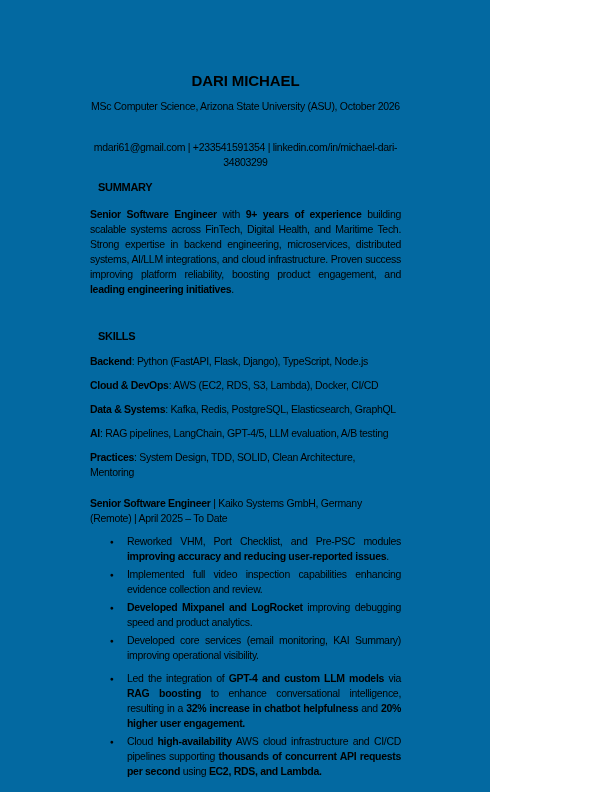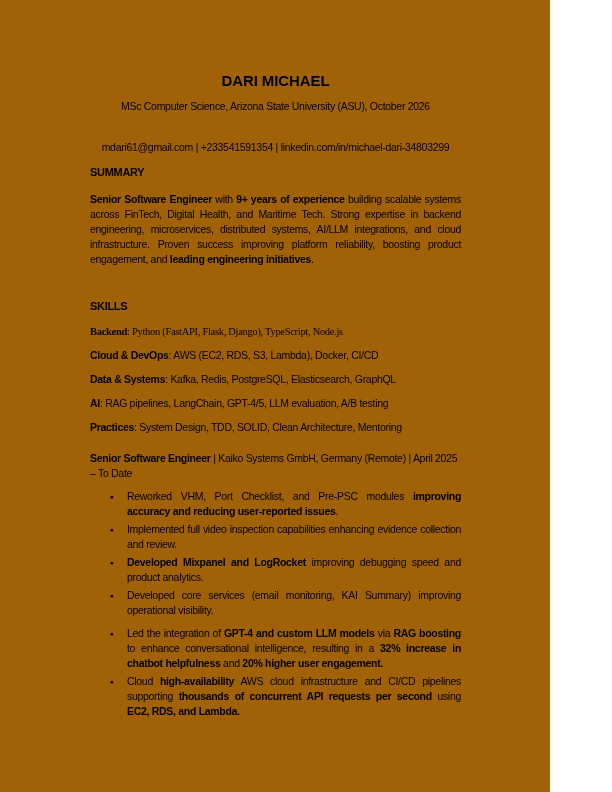--- a/index.html
+++ b/index.html
@@ -2,24 +2,24 @@
 <html><head>
 <meta charset="utf-8">
 <style>
   html, body {
     margin: 0;
     padding: 0;
     background: #ffffff;
   }
   .page {
     position: relative;
-    width: 550px;
+    width: 490px;
     height: 792px;
     box-sizing: border-box;
-    background: #a16207;
+    background: #0369a1;
     color: #000000;
     font-family: "Liberation Sans", sans-serif;
     font-size: 10.5px;
     letter-spacing: -0.3px;
     line-height: 15px;
     padding: 71px 89px 30px 90px;
     overflow: hidden;
   }
   .name {
     font-size: 15px;
@@ -28,27 +28,27 @@
     text-align: center;
     margin: 0;
     letter-spacing: -0.1px;
   }
   .center { text-align: center; margin: 9px 0 0; }
   .contact { margin-top: 26px; }
   .h2 {
     font-weight: bold;
     font-size: 11px;
     line-height: 15px;
-    margin: 0;
+    margin: 8px;
   }
   .sum-h { margin-top: 10px; }
   .sum-p { margin: 12px 0 0; text-align: justify; }
   .skl-h { margin-top: 32px; }
   .skill { margin: 9px 0 0; }
-  .skill-first { margin-top: 10px; font-family: Liberation Serif, serif; }
+  .skill-first { margin-top: 10px; }
   .exp-h { margin-top: 34px; }
   .jobhead { margin: 16px 0 0; }
   .job2 .jobhead { margin-top: 28px; }
   ul.bullets {
     margin: 8px 0 0;
     padding: 0 0 0 37px;
     list-style: none;
   }
   ul.bullets li {
     position: relative;

